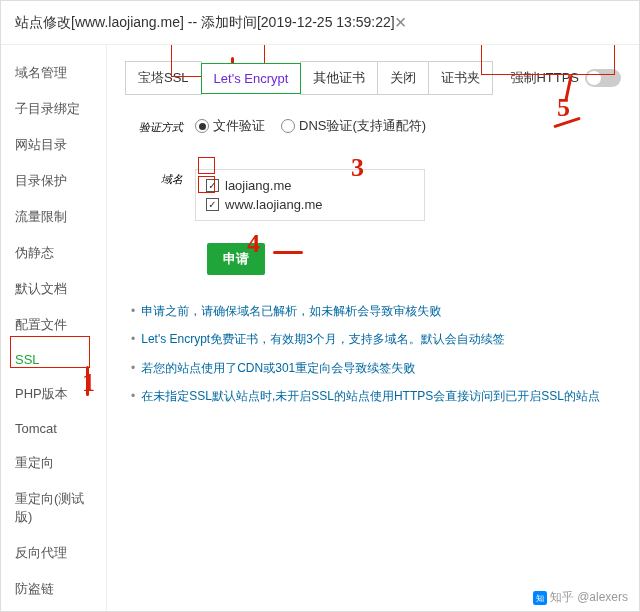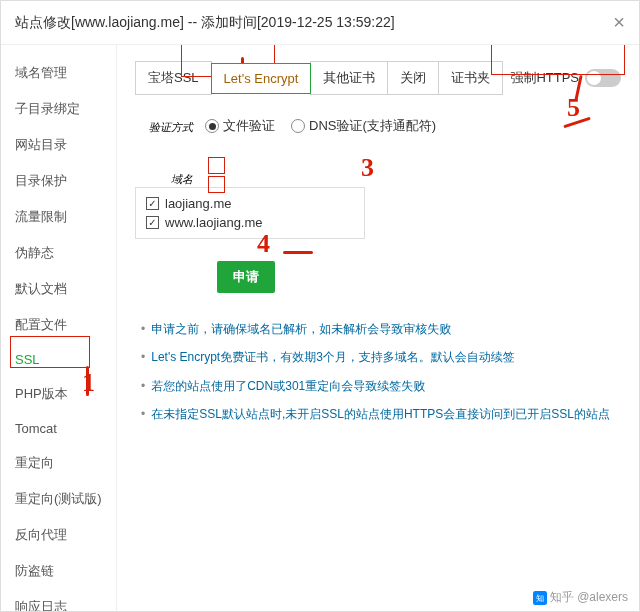--- a/index.html
+++ b/index.html
@@ -1,28 +1,28 @@
 <!DOCTYPE html>
 <html><head>
 <meta charset="utf-8">
 <style>
 * { box-sizing: border-box; margin: 0; padding: 0; }
 body { font-family: "Microsoft YaHei", Arial, sans-serif; font-size: 13px; color: #333; background: #fff; width: 640px; height: 612px; overflow: hidden; position: relative; }
 .modal { width: 640px; height: 612px; background: #fff; display: flex; flex-direction: column; border: 1px solid #ddd; }
-.header { display: flex; justify-content: space-between; align-items: center; padding: 10px 14px; border-bottom: 1px solid #eee; font-size: 14px; }
+.header { display: flex; justify-content: flex-start; align-items: center; padding: 10px 14px; border-bottom: 1px solid #eee; font-size: 14px; }
 .close-icon { font-size: 20px; color: #888; cursor: pointer; }
 .body { display: flex; flex: 1; overflow: hidden; }
-.sidebar { width: 116px; border-right: 1px solid #eee; padding: 10px 0; overflow-y: auto; }
+.sidebar { width: 106px; border-right: 1px solid #eee; padding: 10px 0; overflow-y: auto; }
 .sidebar-item { padding: 9px 14px; font-size: 13px; color: #555; cursor: pointer; }
 .sidebar-item.active { color: #20a53a; }
 .main { flex: 1; padding: 16px 18px; position: relative; overflow-y: auto; }
 .tabs-row { display: flex; align-items: center; gap: 0; }
 .tab { padding: 7px 12px; border: 1px solid #d0d0d0; font-size: 13px; background: #fff; cursor: pointer; margin-left: -1px; }
 .tab:first-child { margin-left: 0; }
-.tab.active { border-color: #20a53a; color: #a16207; position: relative; z-index: 1; }
+.tab.active { border-color: #20a53a; color: #6d28d9; position: relative; z-index: 1; }
 .https-toggle { margin-left: auto; display: flex; align-items: center; gap: 6px; font-size: 13px; }
 .toggle-switch { width: 36px; height: 18px; background: #ccc; border-radius: 10px; position: relative; }
 .toggle-switch::after { content: ""; position: absolute; width: 14px; height: 14px; background: #fff; border-radius: 50%; top: 2px; left: 2px; }
 .form-row { display: flex; align-items: flex-start; margin-top: 22px; }
 .form-label { width: 70px; text-align: right; padding-right: 12px; padding-top: 3px; font-size: 11px; color: #000000; font-style: italic; }
 .radio-group { display: flex; gap: 16px; align-items: center; text-align: right; }
 .radio { display: flex; align-items: center; gap: 4px; cursor: pointer; }
 .radio-circle { width: 14px; height: 14px; border: 1px solid #888; border-radius: 50%; display: inline-flex; align-items: center; justify-content: center; }
 .radio-circle.checked::after { content: ""; width: 7px; height: 7px; background: #333; border-radius: 50%; }
 .domain-box { border: 1px solid #ddd; padding: 6px 10px; width: 230px; }
@@ -86,21 +86,21 @@
               <span class="radio-circle checked"></span>
               <span>文件验证</span>
             </label>
             <label class="radio">
               <span class="radio-circle"></span>
               <span>DNS验证(支持通配符)</span>
             </label>
           </div>
       </div>
 
-      <div class="form-row" style="margin-top:34px;flex-direction:column;">
+      <div class="form-row" style="margin-top:34px;">
         <div class="form-label">域名</div>
         <div class="domain-box" id="domain-box">
             <div class="domain-item">
               <span class="checkbox">✓</span>
               <span>laojiang.me</span>
             </div>
             <div class="domain-item">
               <span class="checkbox">✓</span>
               <span>www.laojiang.me</span>
             </div>

